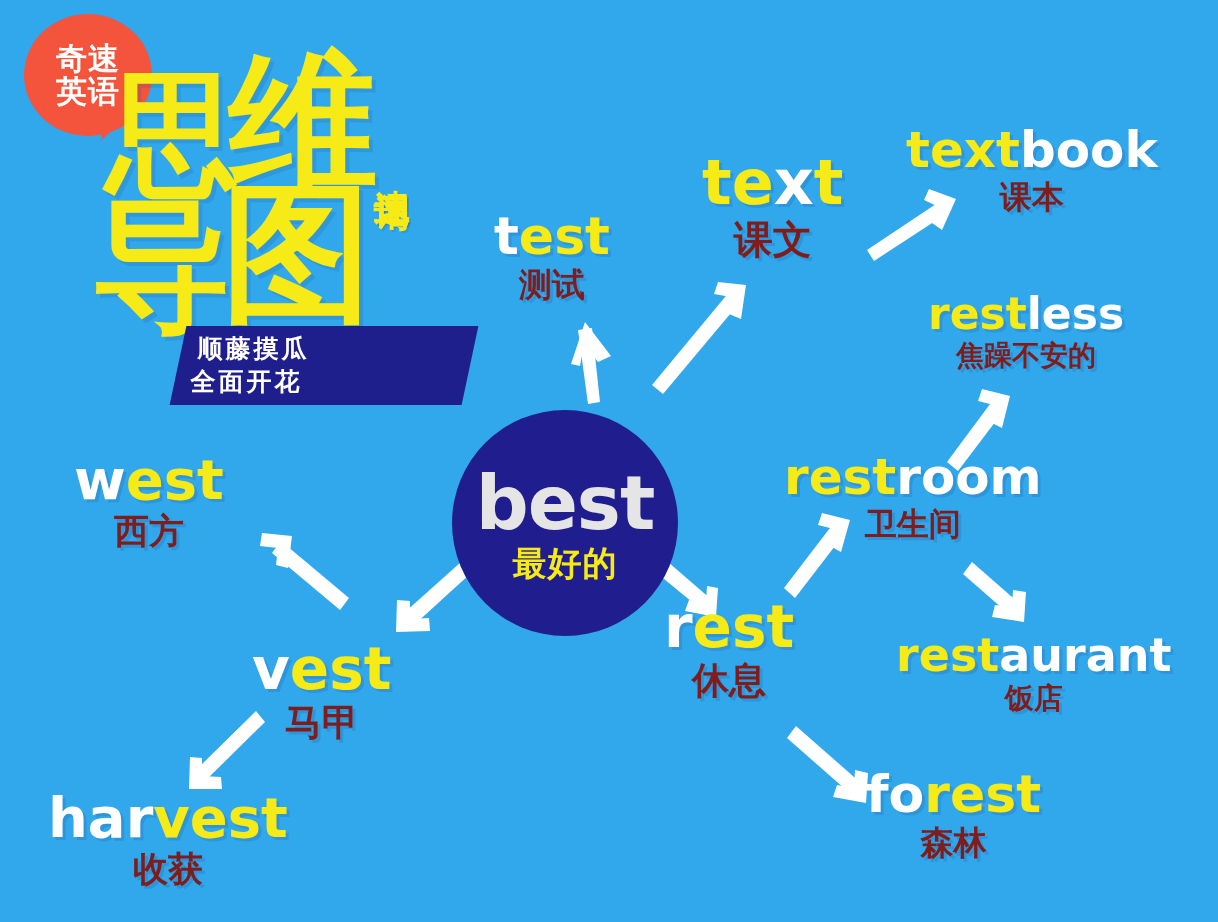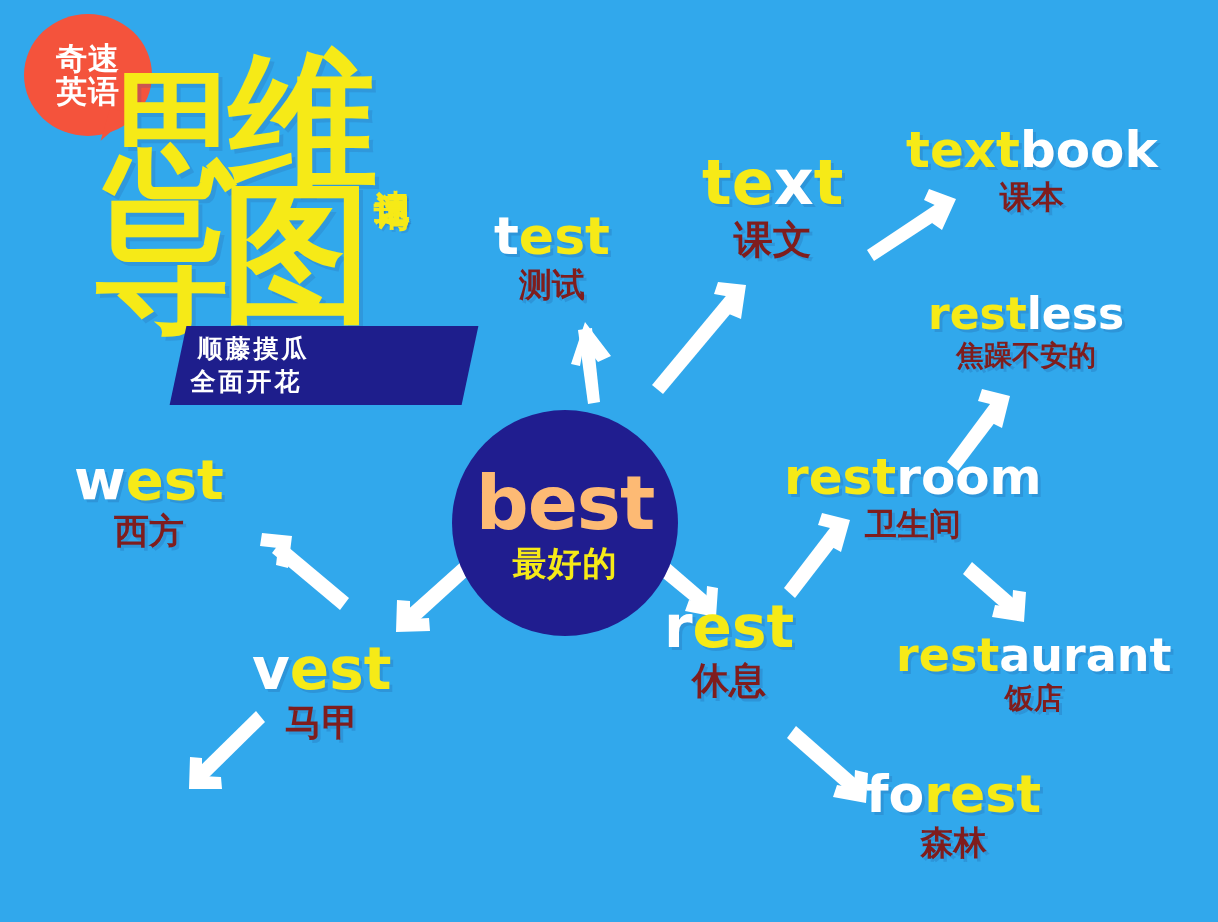--- a/index.html
+++ b/index.html
@@ -63,21 +63,21 @@
   }
   .y{color:#f6ea17;}
   .w{color:#ffffff;}
 
   
   #center-node{
     position:absolute;left:452px;top:410px;width:226px;height:226px;
     background:#201d8f;border-radius:50%;
     display:flex;flex-direction:column;align-items:center;justify-content:center;
   }
-  #center-node .en{font-size:74px;color:#fdba74;text-shadow:none;letter-spacing:-1px;}
+  #center-node .en{font-size:74px;color:#e5e5e5;text-shadow:none;letter-spacing:-1px;}
   #center-node .cn{font-size:34px;color:#f6ea17;text-shadow:none;margin-top:6px;letter-spacing:1px;}
 </style>
 </head>
 <body>
 
 <div id="stage">
 
   <svg id="arrows" viewBox="0 0 1218 922">
     <g fill="#ffffff">
 
@@ -197,14 +197,18 @@
       <div class="cn" style="font-size: 35px;">西方</div>
     </div>
   <div class="node" style="left:866px;top:768px;">
       <div class="en" style="font-size: 52px;"><span class="w">fo</span><span class="y">rest</span></div>
       <div class="cn" style="font-size: 33px;">森林</div>
     </div>
   <div class="node" style="left:252px;top:640px;">
       <div class="en" style="font-size: 58px;"><span class="w">v</span><span class="y">est</span></div>
       <div class="cn" style="font-size: 37px;">马甲</div>
     </div>
+  <div class="node" style="left:48px;top:790px;">
+      <div class="en" style="font-size: 56px;"><span class="w">har</span><span class="y">vest</span></div>
+      <div class="cn" style="font-size: 35px;">收获</div>
+    </div>
 
 </div>
 
 </body></html>

